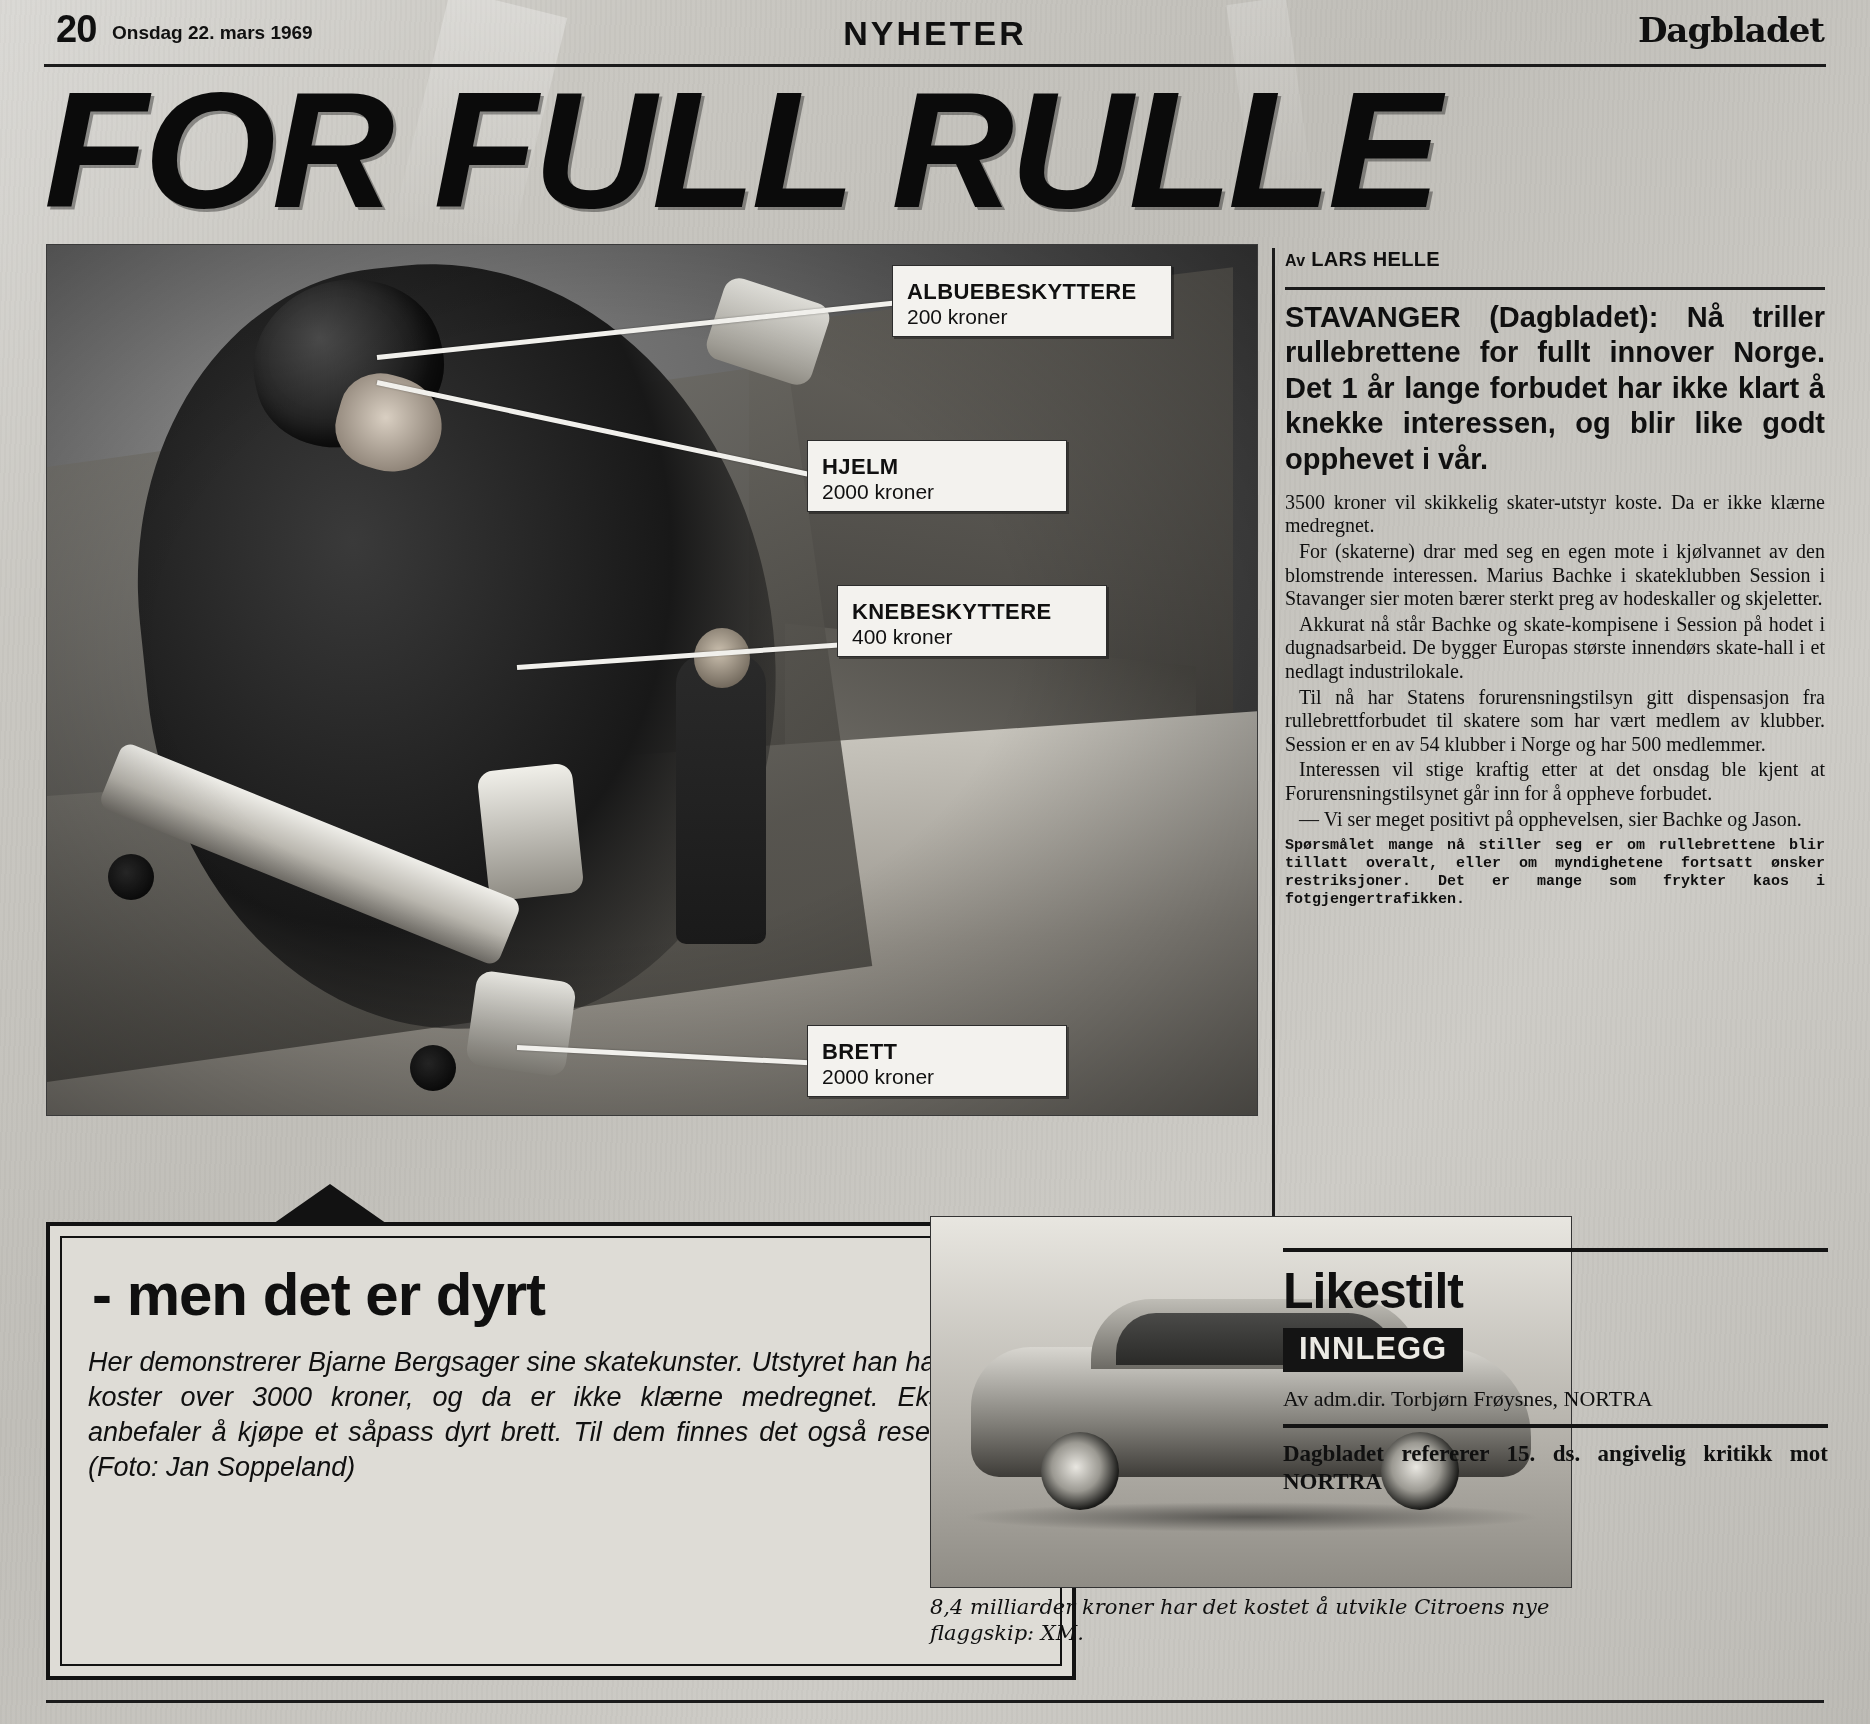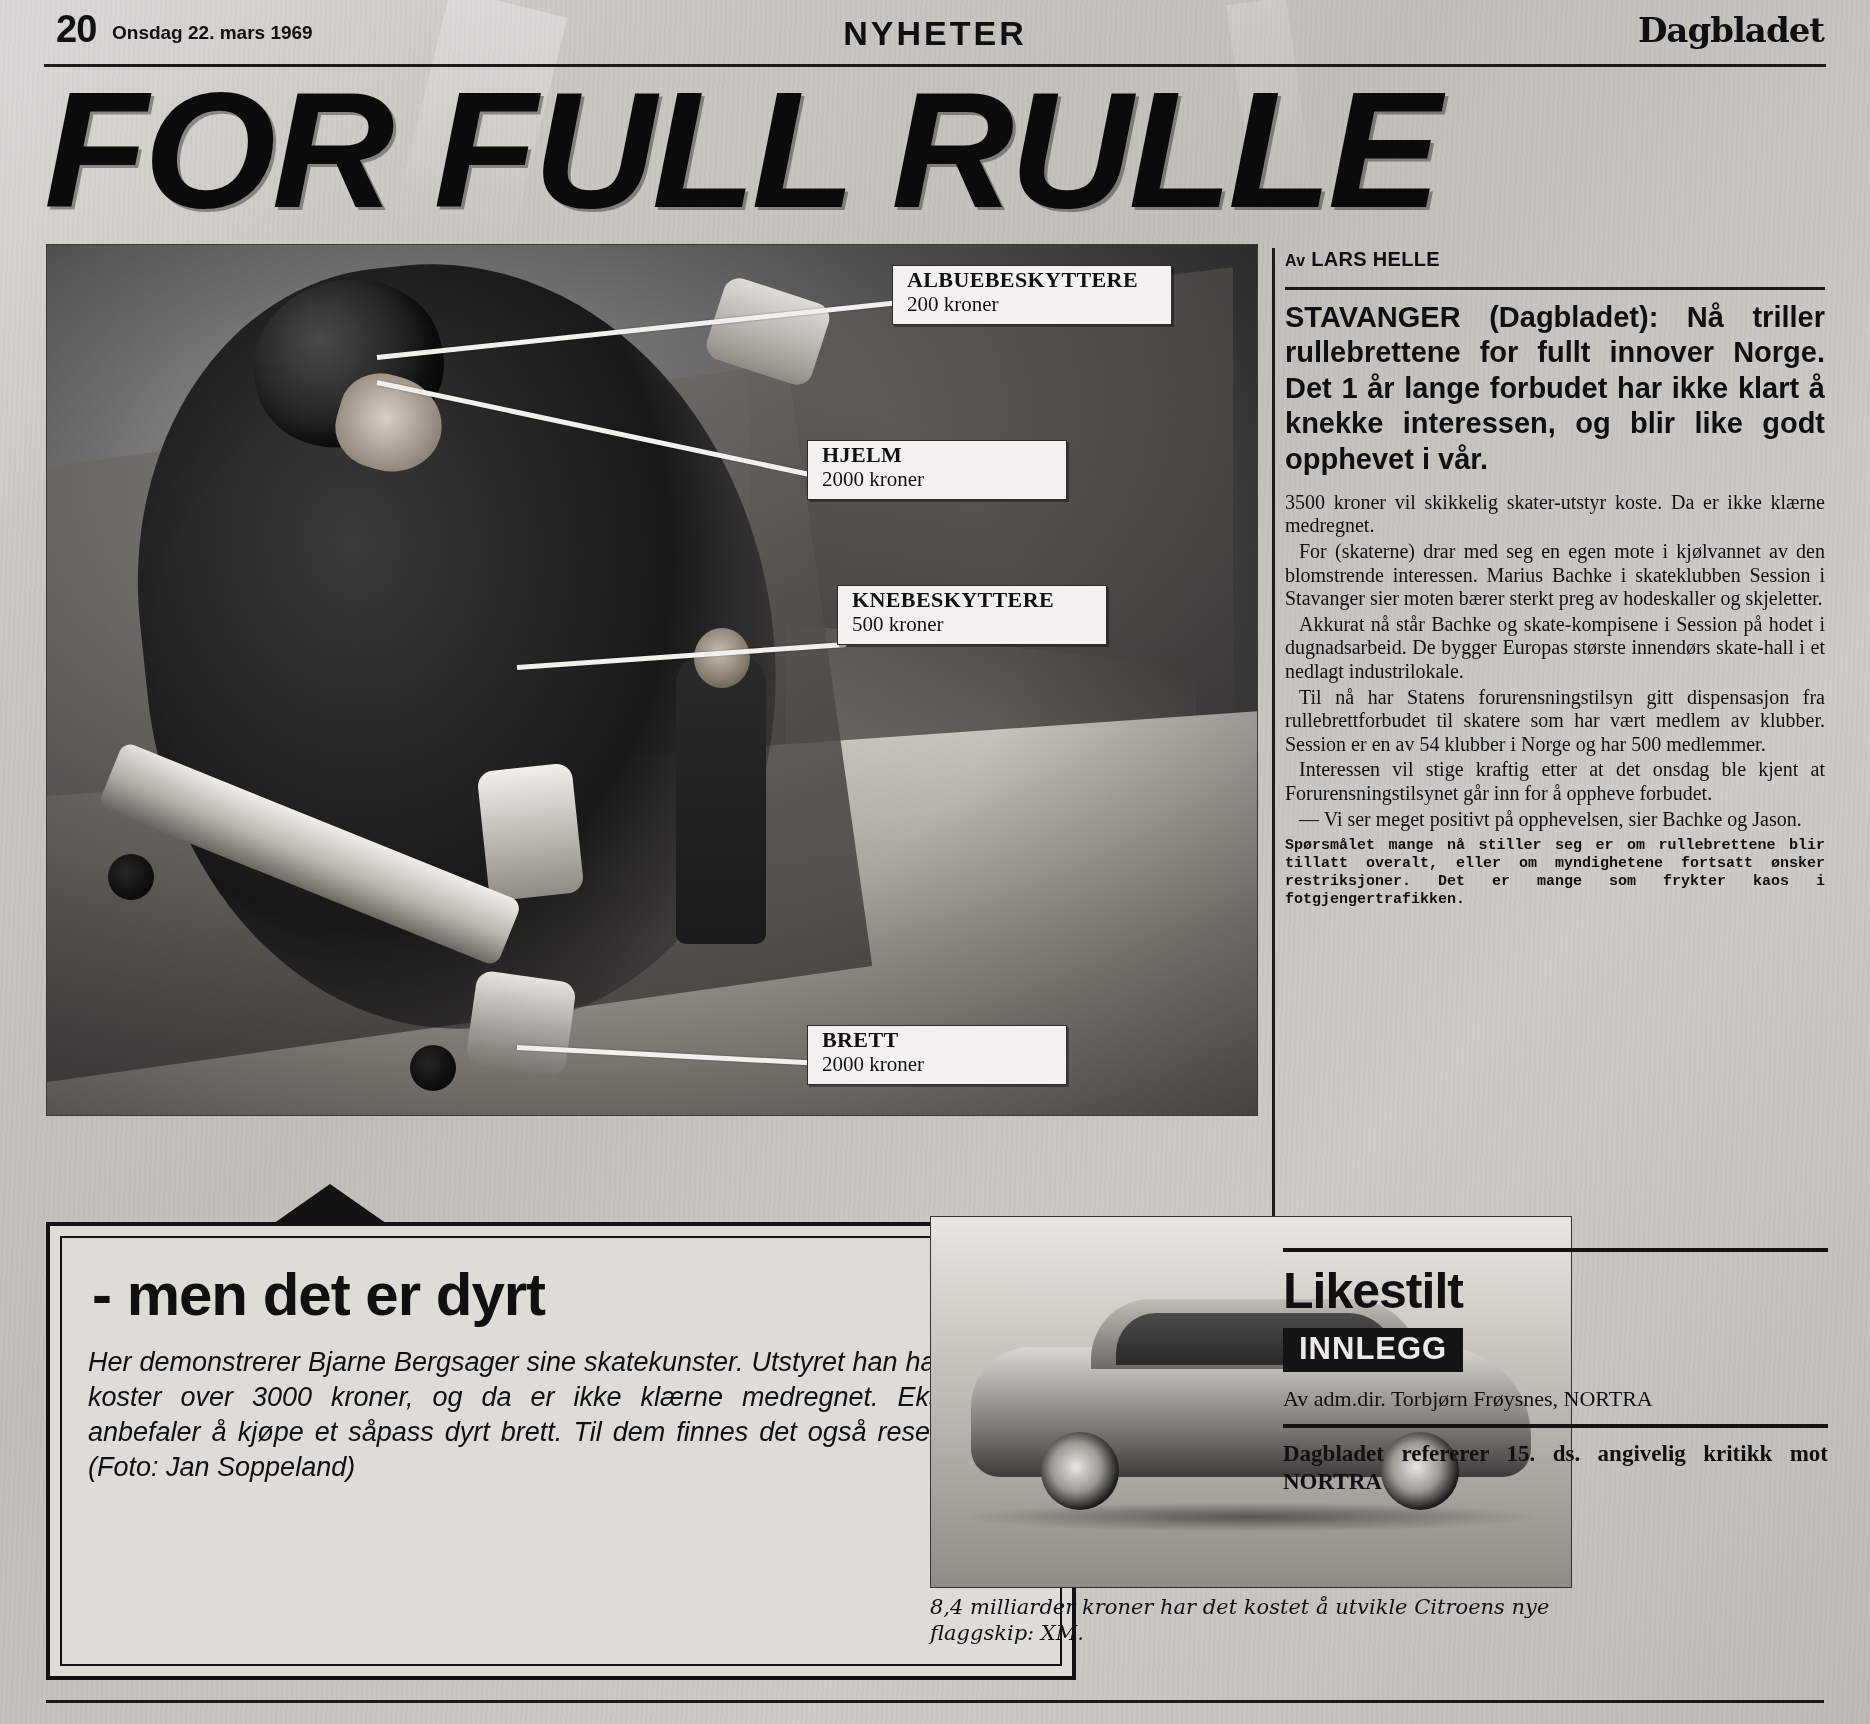--- a/index.html
+++ b/index.html
@@ -203,24 +203,23 @@
     position: absolute;
     inset: 0;
     background: radial-gradient(ellipse at 45% 45%, rgba(0,0,0,0) 45%, rgba(0,0,0,0.45) 100%);
   }
 
   
   .callout {
     position: absolute;
     background: #f3f2ee;
     border: 1px solid #2c2c2c;
-    padding: 2px 14px 8px 14px;
+    padding: 14px 14px 8px 14px;
     line-height: 1.12;
     box-shadow: 2px 2px 0 rgba(0,0,0,.35);
-    font-family: Liberation Serif, serif;
   }
   .callout .cl-title {
     font-size: 22px;
     font-weight: bold;
     letter-spacing: .4px;
   }
   .callout .cl-price {
     font-size: 21px;
     font-weight: 500;
   }
@@ -465,21 +464,21 @@
     <div class="callout" style="left:845px; top:20px; width:250px;">
       <div class="cl-title">ALBUEBESKYTTERE</div>
       <div class="cl-price">200 kroner</div>
     </div>
     <div class="callout" style="left:760px; top:195px; width:230px;">
       <div class="cl-title">HJELM</div>
       <div class="cl-price">2000 kroner</div>
     </div>
     <div class="callout" style="left:790px; top:340px; width:240px;">
       <div class="cl-title">KNEBESKYTTERE</div>
-      <div class="cl-price">500 kroner</div>
+      <div class="cl-price">400 kroner</div>
     </div>
     <div class="callout" style="left:760px; top:780px; width:230px;">
       <div class="cl-title">BRETT</div>
       <div class="cl-price">2000 kroner</div>
     </div>
   </div>
 
   <div class="col-rule"></div>
   <div class="rightcol">
     <div class="byline">

